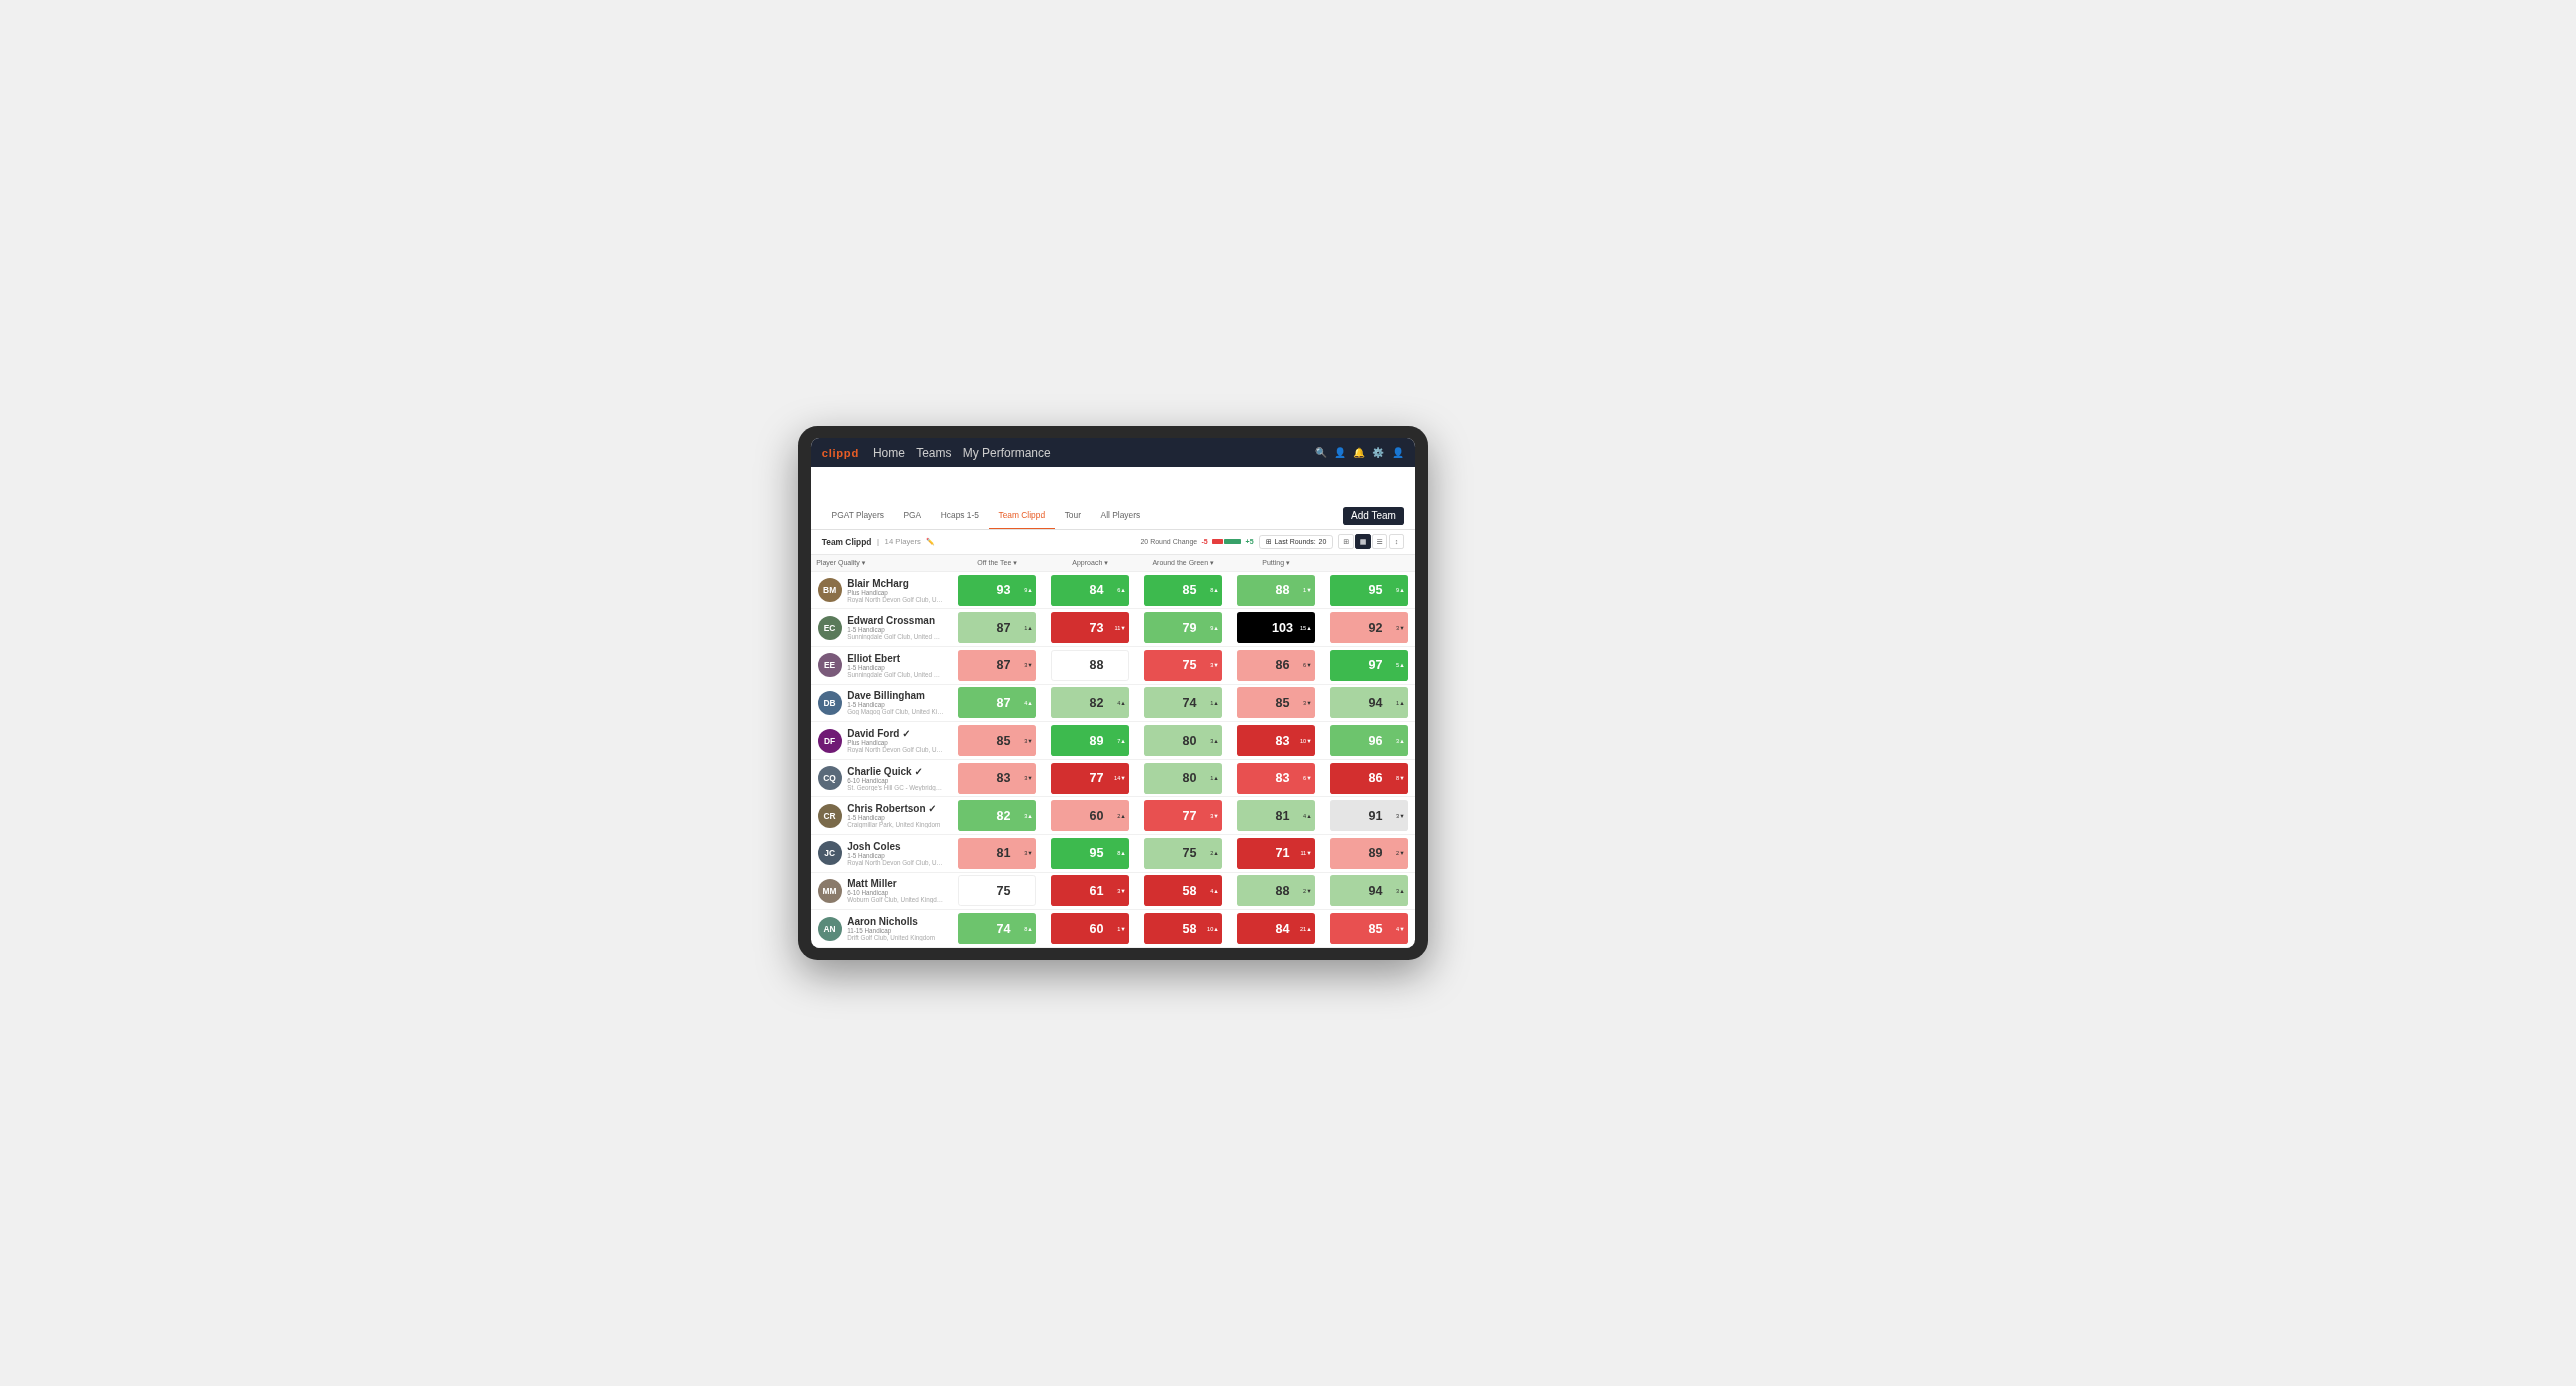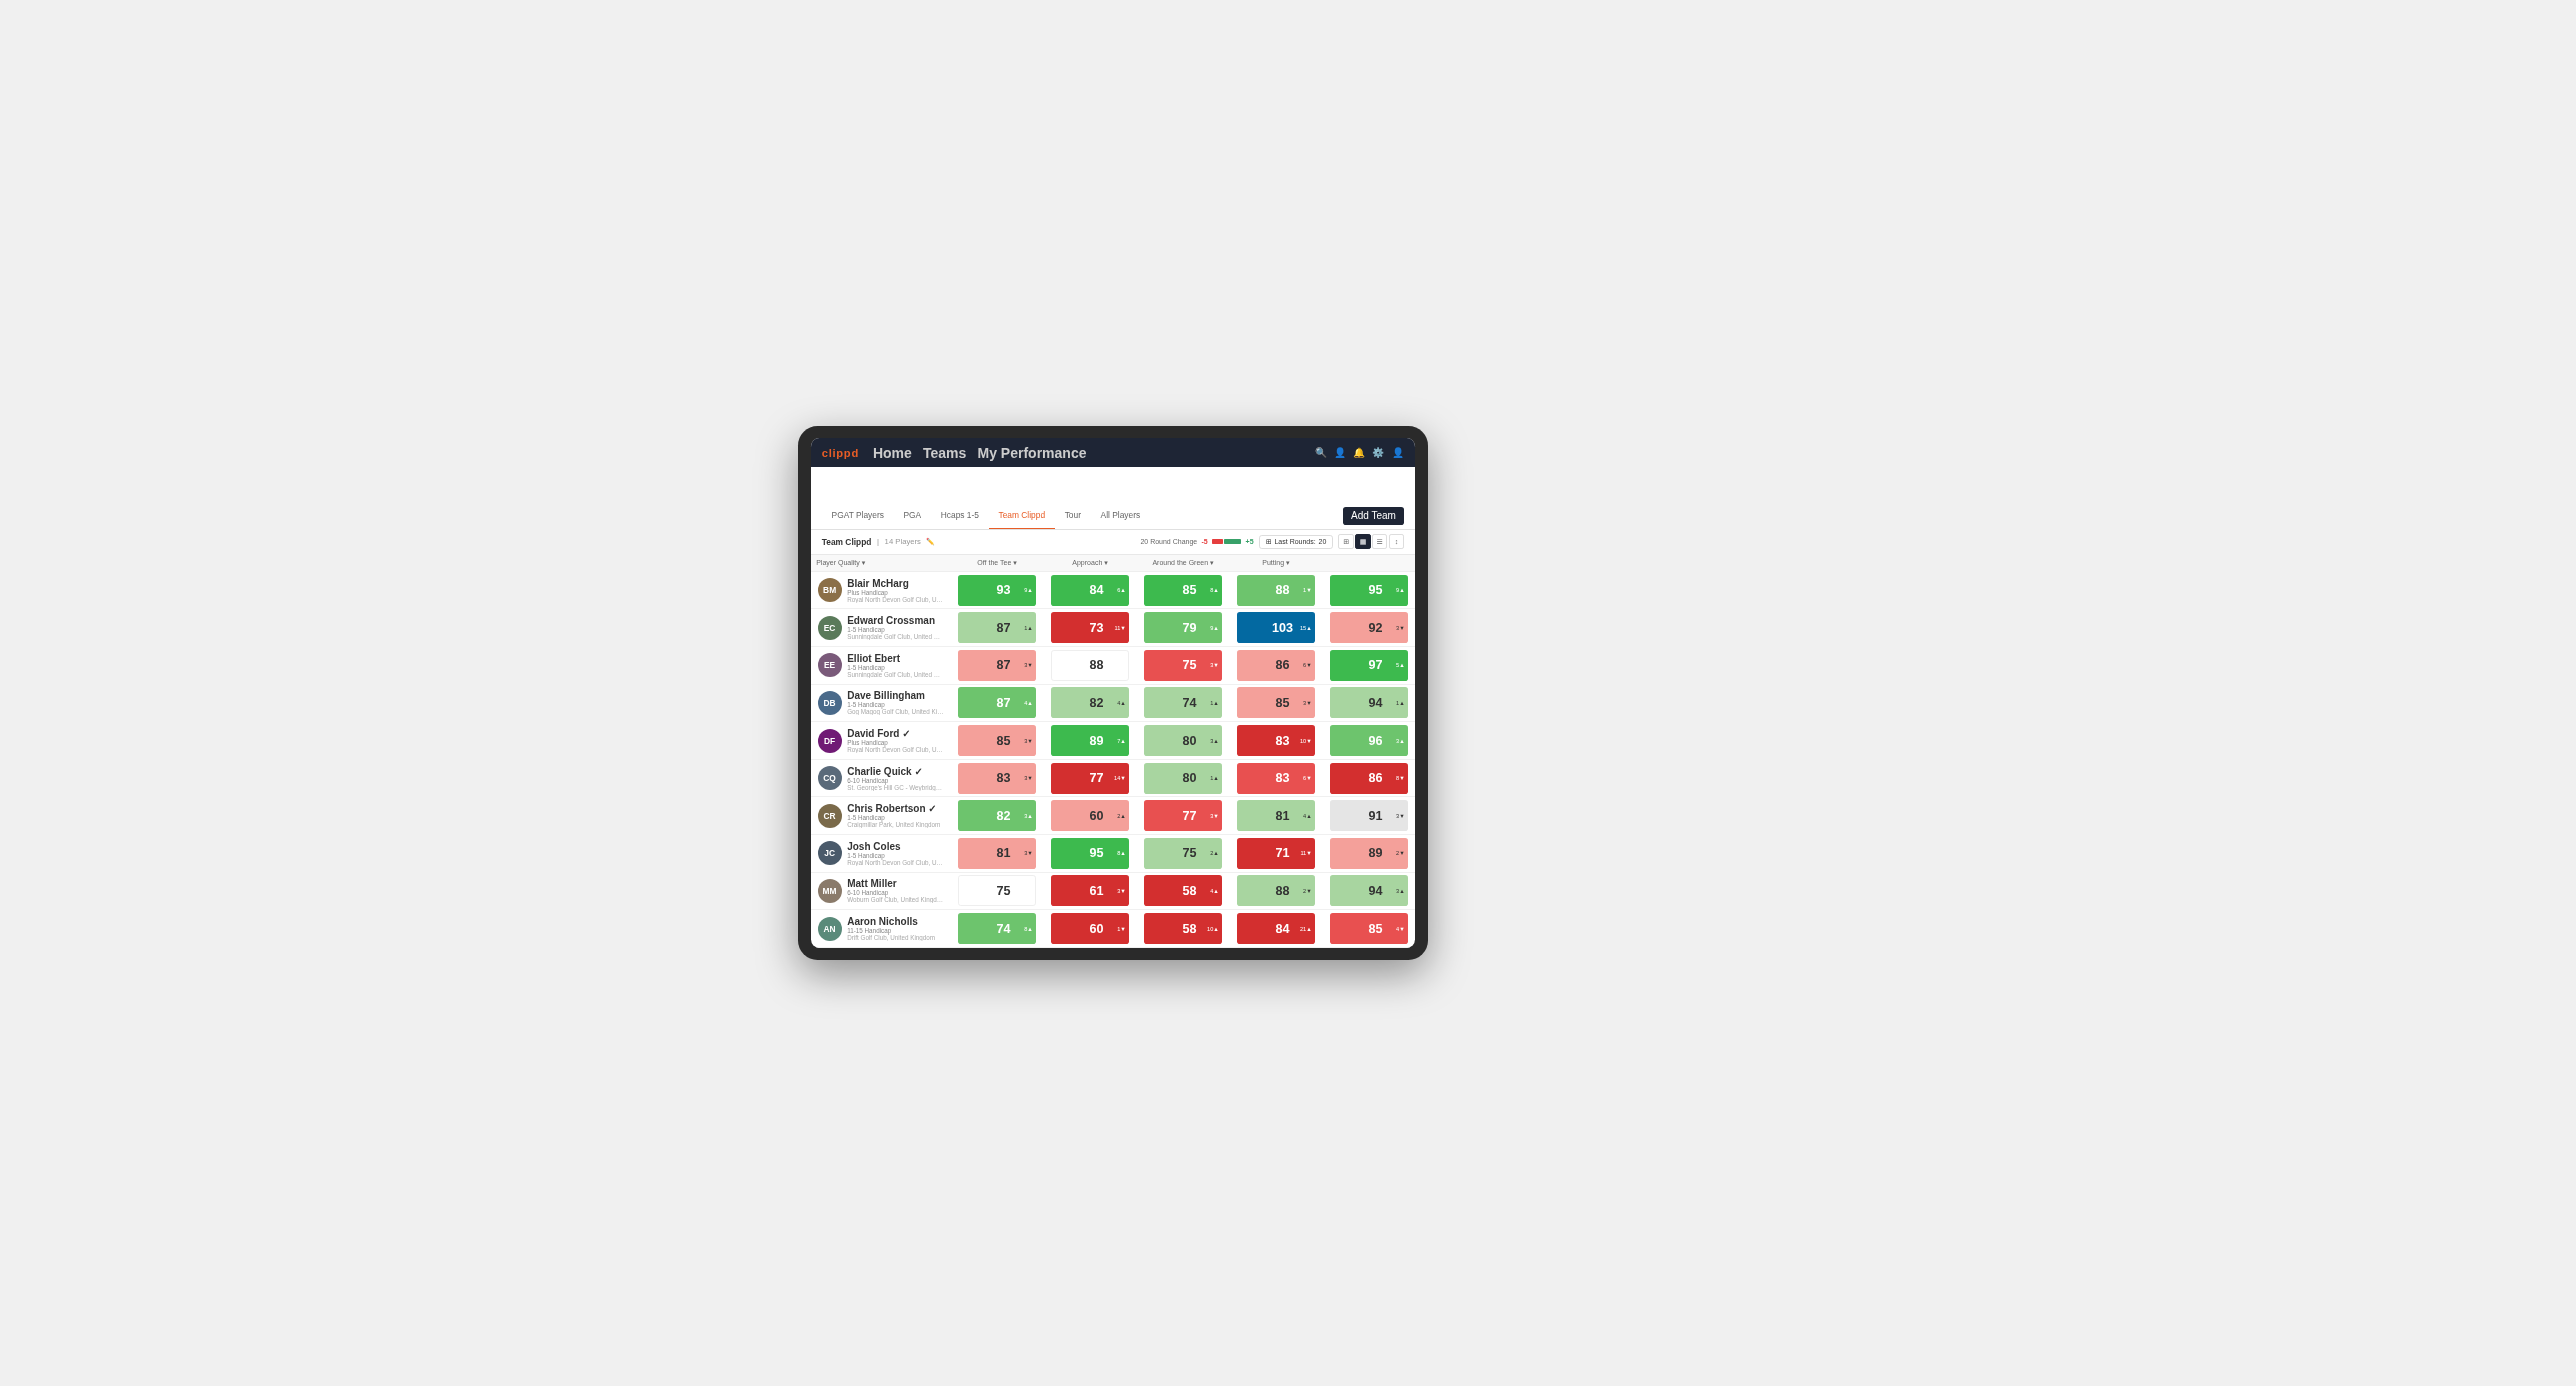--- a/index.html
+++ b/index.html
@@ -58,22 +58,21 @@
 
     .navbar-links {
       display: flex;
       gap: 11.2px;
       flex: 1;
     }
 
     .navbar-links a {
       color: #ccc;
       text-decoration: none;
-      font-size: 14px;
-      font-weight: bold;
+      font-size: 12px;
     }
 
     .navbar-icons {
       display: flex;
       gap: 7px;
       align-items: center;
     }
 
     .navbar-icon {
       color: #ccc;
@@ -463,21 +462,21 @@
                 <span style="font-size: 5.6px; position: absolute; right: 3.5px; top: 50%; transform: translateY(-50%); color: rgb(255, 255, 255);">11▼</span>
               </div>
             </div>
             <div class="score-cell">
               <div class="score-box" style="background-color: rgb(109, 196, 109);">
                 <span style="font-size: 12.6px; font-weight: 700; color: rgb(255, 255, 255);">79</span>
                 <span style="font-size: 5.6px; position: absolute; right: 3.5px; top: 50%; transform: translateY(-50%); color: rgb(255, 255, 255);">9▲</span>
               </div>
             </div>
             <div class="score-cell">
-              <div class="score-box" style="background-color: #0369a1;">
+              <div class="score-box" style="background-color: #000000;">
                 <span style="font-size: 12.6px; font-weight: 700; color: rgb(255, 255, 255);">103</span>
                 <span style="font-size: 5.6px; position: absolute; right: 3.5px; top: 50%; transform: translateY(-50%); color: rgb(255, 255, 255);">15▲</span>
               </div>
             </div>
             <div class="score-cell">
               <div class="score-box" style="background-color: rgb(244, 160, 154);">
                 <span style="font-size: 12.6px; font-weight: 700; color: rgb(51, 51, 51);">92</span>
                 <span style="font-size: 5.6px; position: absolute; right: 3.5px; top: 50%; transform: translateY(-50%); color: rgb(51, 51, 51);">3▼</span>
               </div>
             </div>

